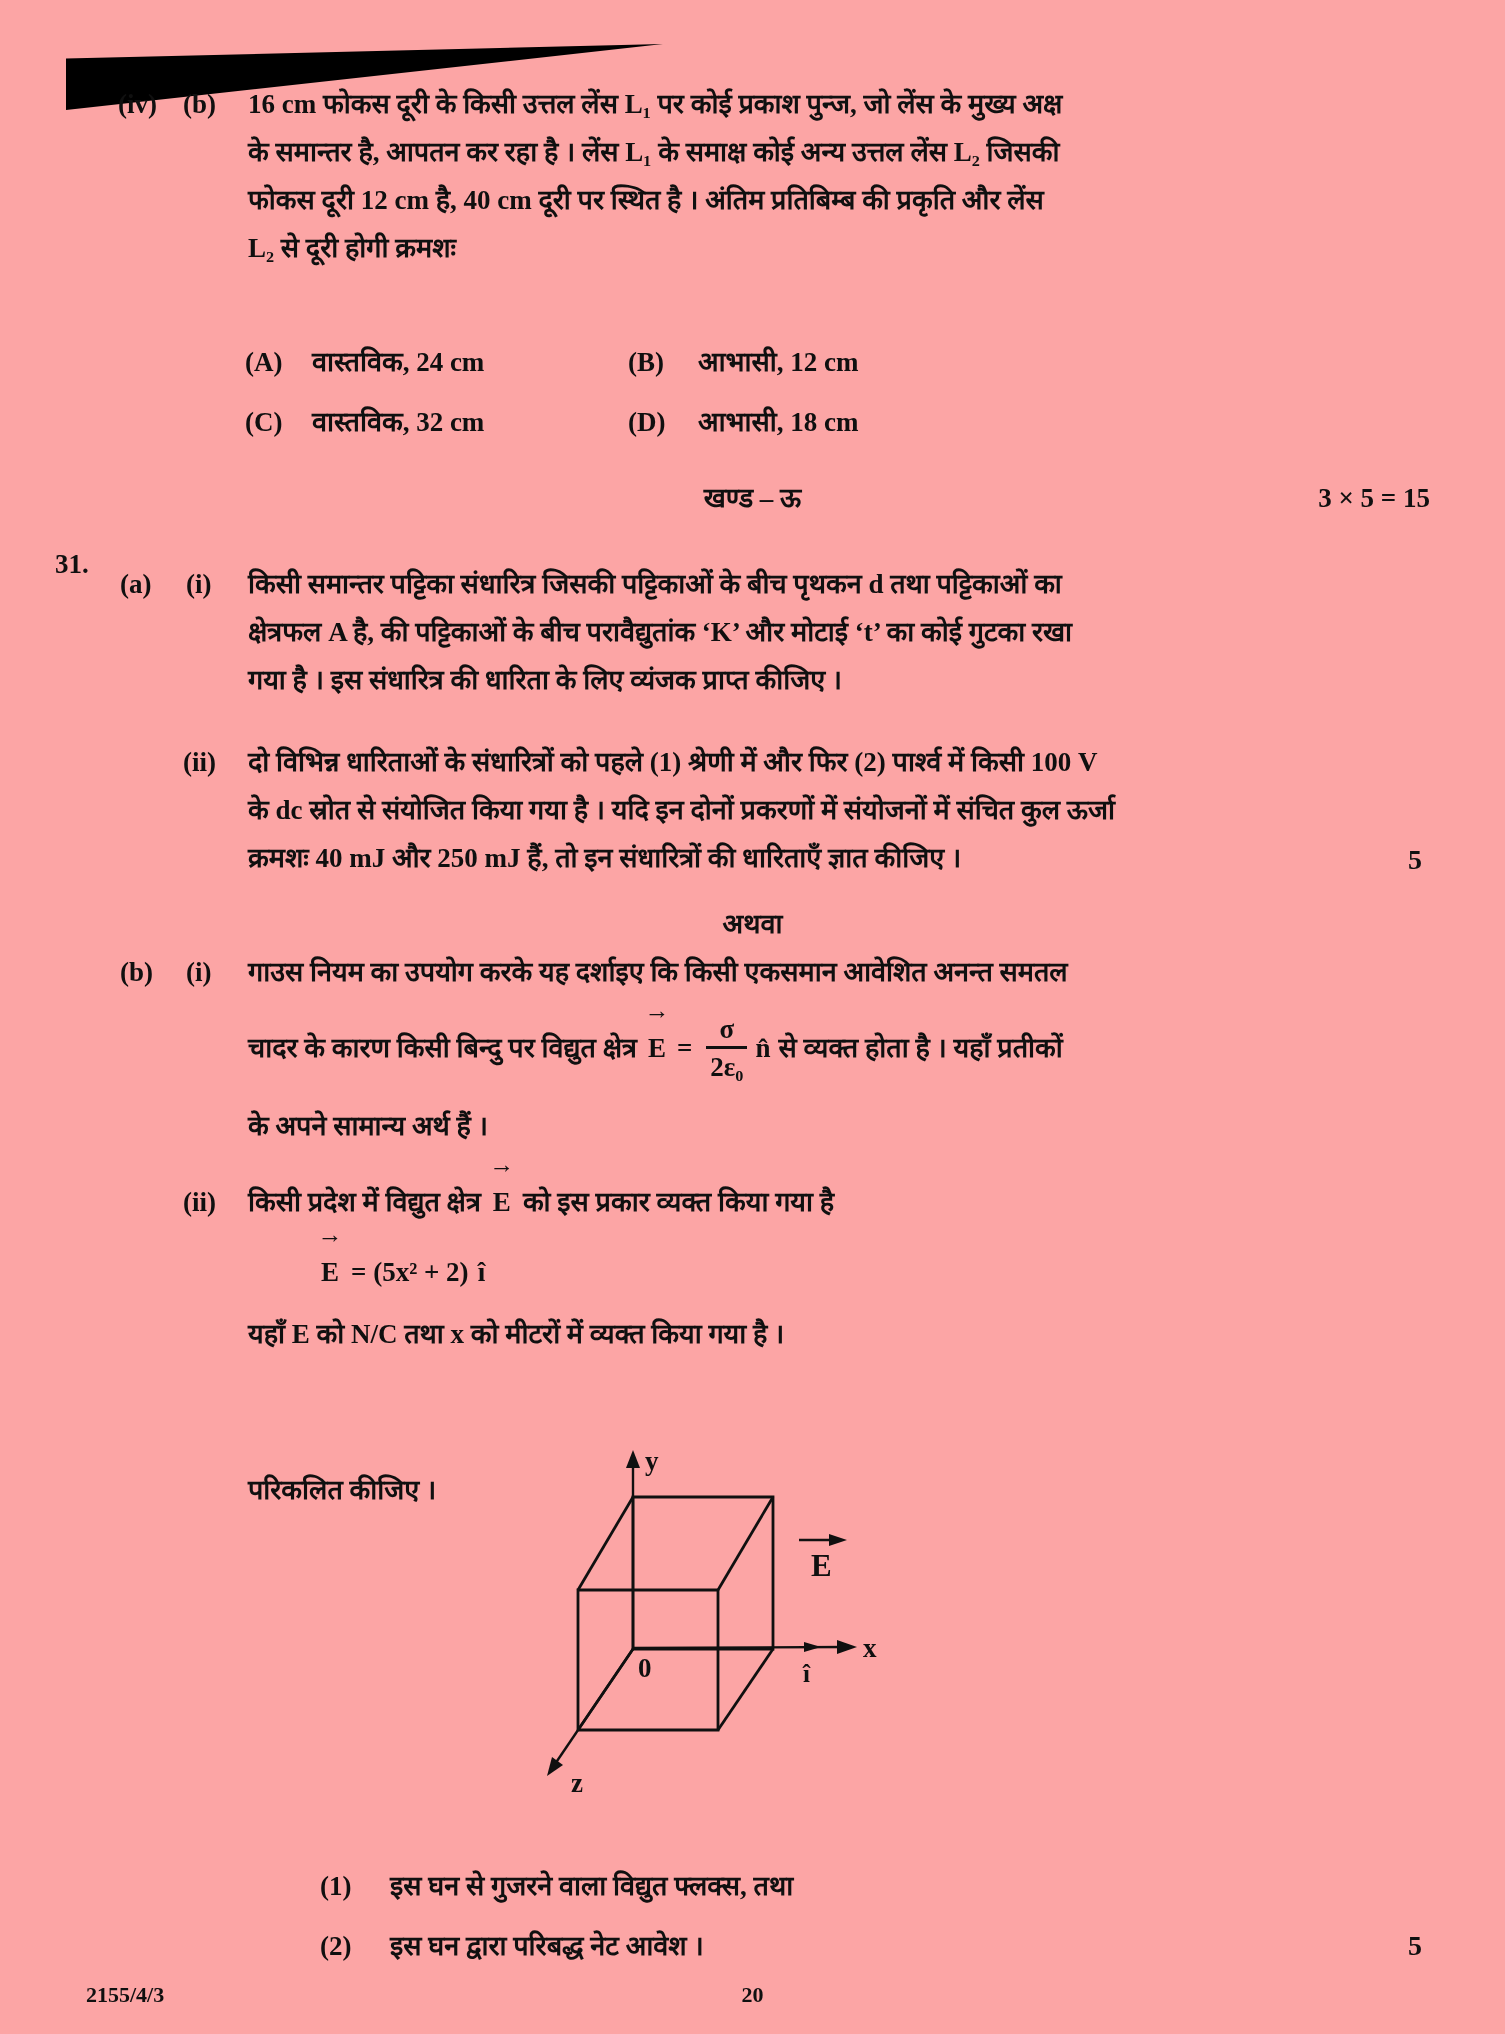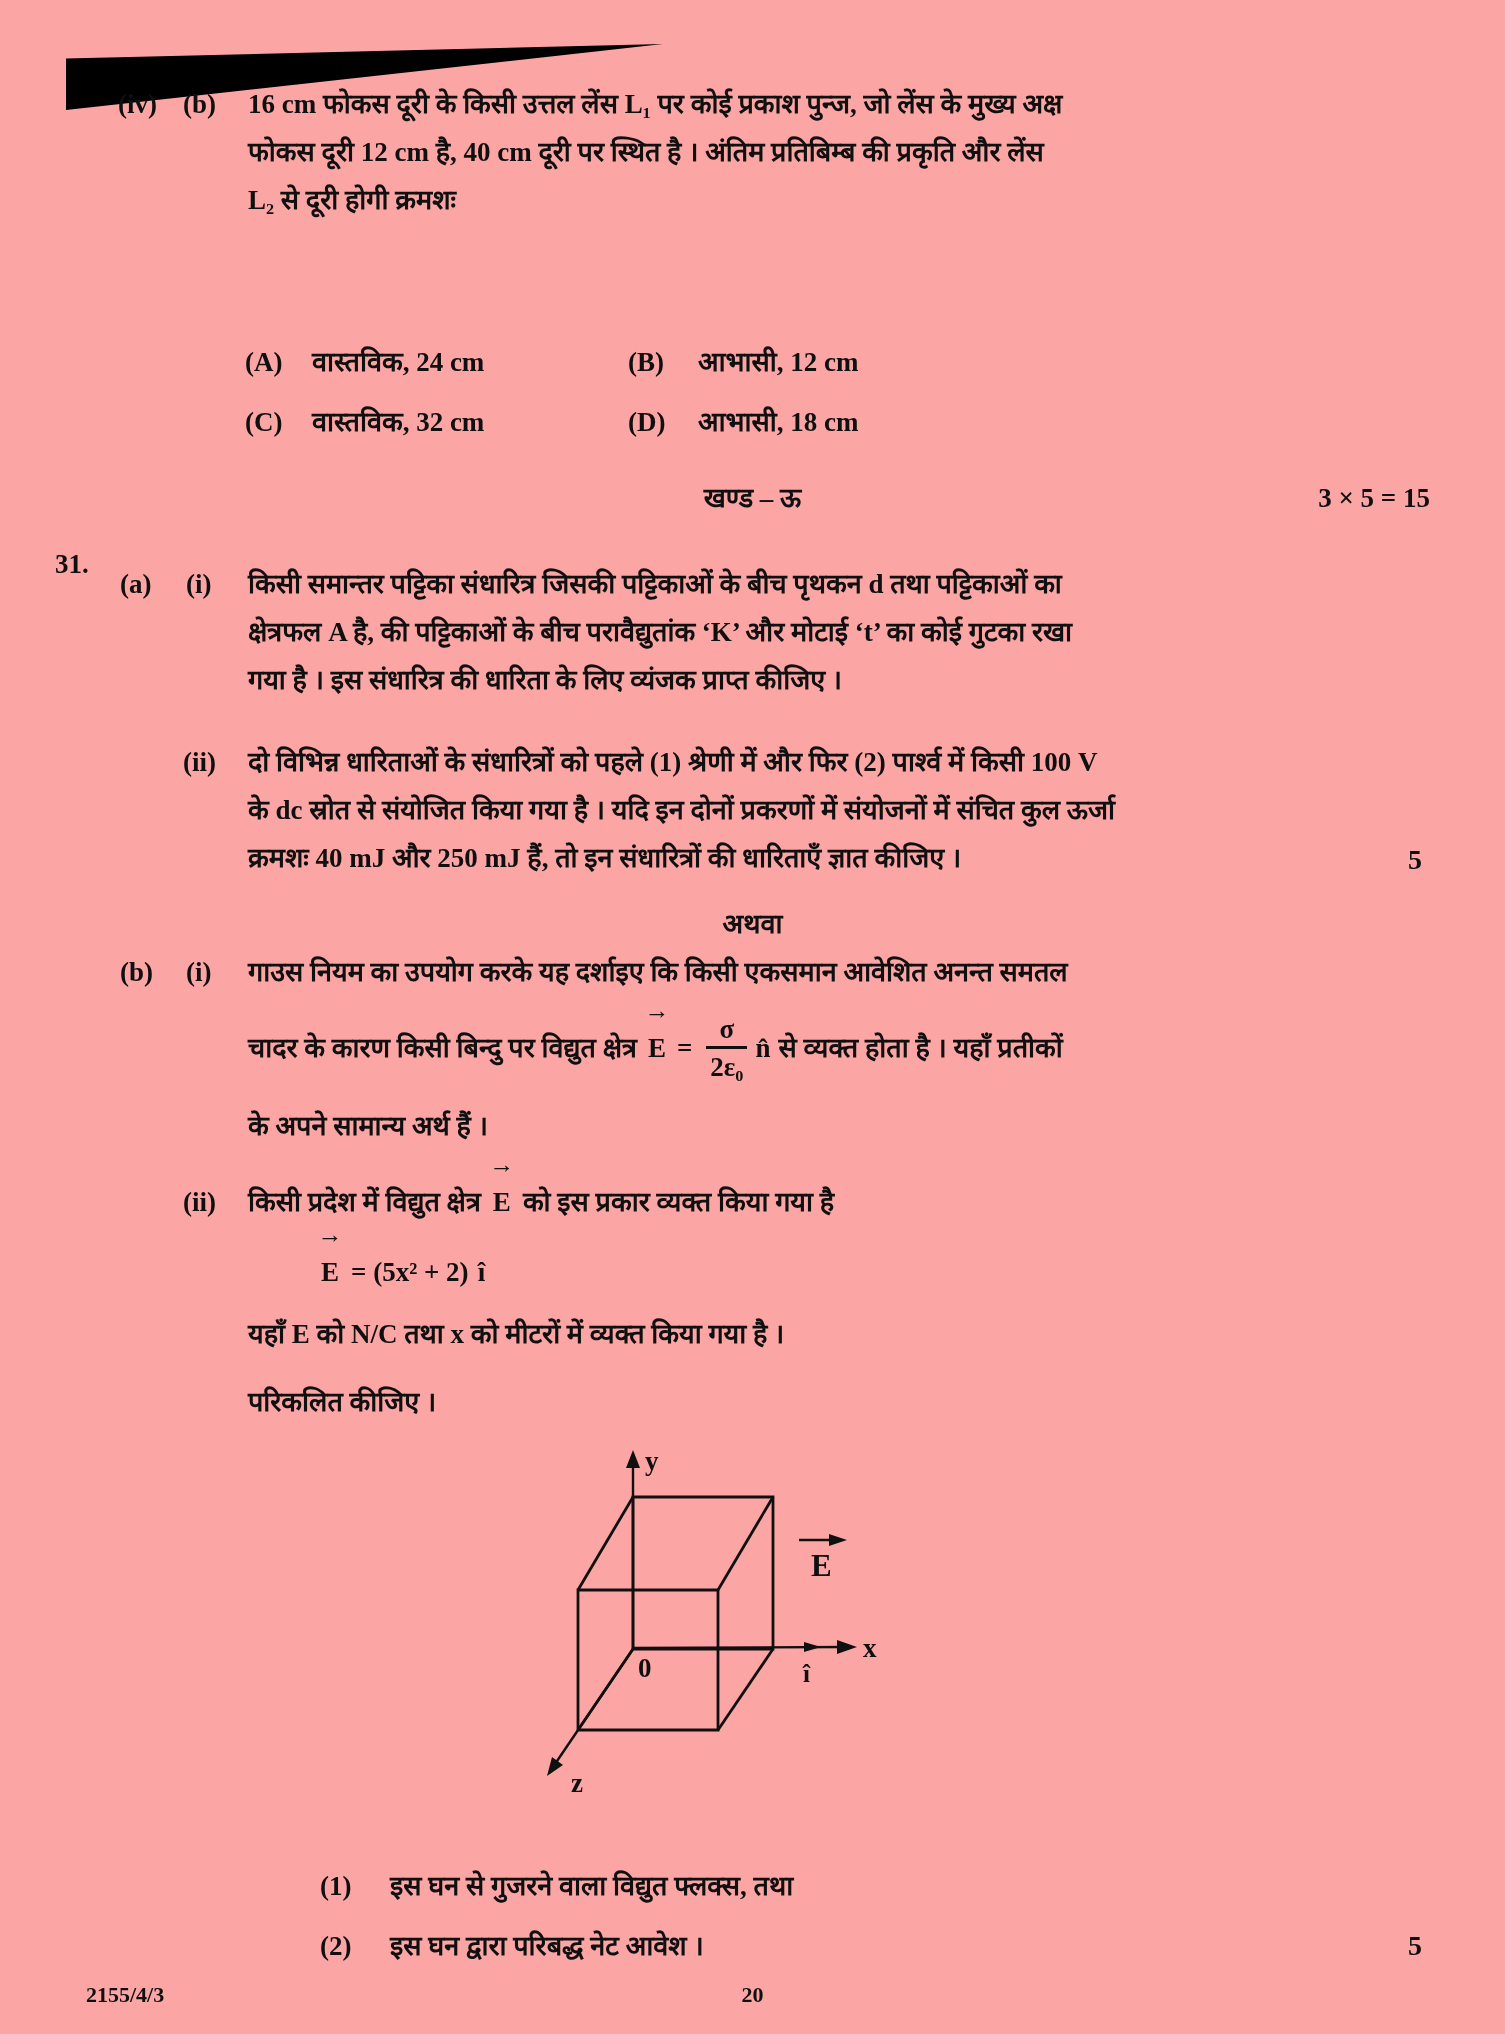--- a/index.html
+++ b/index.html
@@ -40,20 +40,21 @@
 <body>
 
 <div class="page">
 
   <div class="redaction"></div>
 
   <div class="abs t" style="left:118px; top:80px;">(iv)</div>
   <div class="abs t" style="left:183px; top:80px;">(b)</div>
   <div class="abs t lines" style="left:248px; top:80px;">
     <div>16 cm फोकस दूरी के किसी उत्तल लेंस L₁ पर कोई प्रकाश पुन्ज, जो लेंस के मुख्य अक्ष</div>
+    <div>के समान्तर है, आपतन कर रहा है । लेंस L₁ के समाक्ष कोई अन्य उत्तल लेंस L₂ जिसकी</div>
     <div>फोकस दूरी 12 cm है,  40 cm दूरी पर स्थित है । अंतिम प्रतिबिम्ब की प्रकृति और लेंस</div>
     <div>L₂ से दूरी होगी क्रमशः</div>
   </div>
 
   <div class="abs t" style="left:245px; top:338px;">(A)</div>
   <div class="abs t" style="left:312px; top:338px;">वास्तविक, 24 cm</div>
   <div class="abs t" style="left:628px; top:338px;">(B)</div>
   <div class="abs t" style="left:698px; top:338px;">आभासी, 12 cm</div>
   <div class="abs t" style="left:245px; top:398px;">(C)</div>
   <div class="abs t" style="left:312px; top:398px;">वास्तविक, 32 cm</div>
@@ -116,21 +117,21 @@
   <div class="abs t eq-row" style="left:318px; top:1248px;">
     <span class="vec">
       <span class="arrow">→</span>
       <span>E</span>
     </span>
     <span>= (5x² + 2)</span>
     <span>î</span>
   </div>
 
   <div class="abs t" style="left:248px; top:1310px;">यहाँ E को N/C तथा x को मीटरों में व्यक्त किया गया है ।</div>
-  <div class="abs t" style="left:248px; top:1378px;">परिकलित कीजिए ।</div>
+  <div class="abs t" style="left:248px; top:1466px;">परिकलित कीजिए ।</div>
 
   <svg class="abs" style="left:485px; top:1440px;" width="430" height="372" viewBox="0 0 430 372">
 
     <g stroke="#101010" stroke-width="2.8" fill="none">
       <path d="M148,57 L288,57 L288,209 L148,209 Z"></path>
       <path d="M93,150 L233,150 L233,290 L93,290 Z"></path>
       <path d="M148,57 L93,150"></path>
       <path d="M288,57 L233,150"></path>
       <path d="M288,209 L233,290"></path>
       <path d="M148,209 L93,290"></path>

